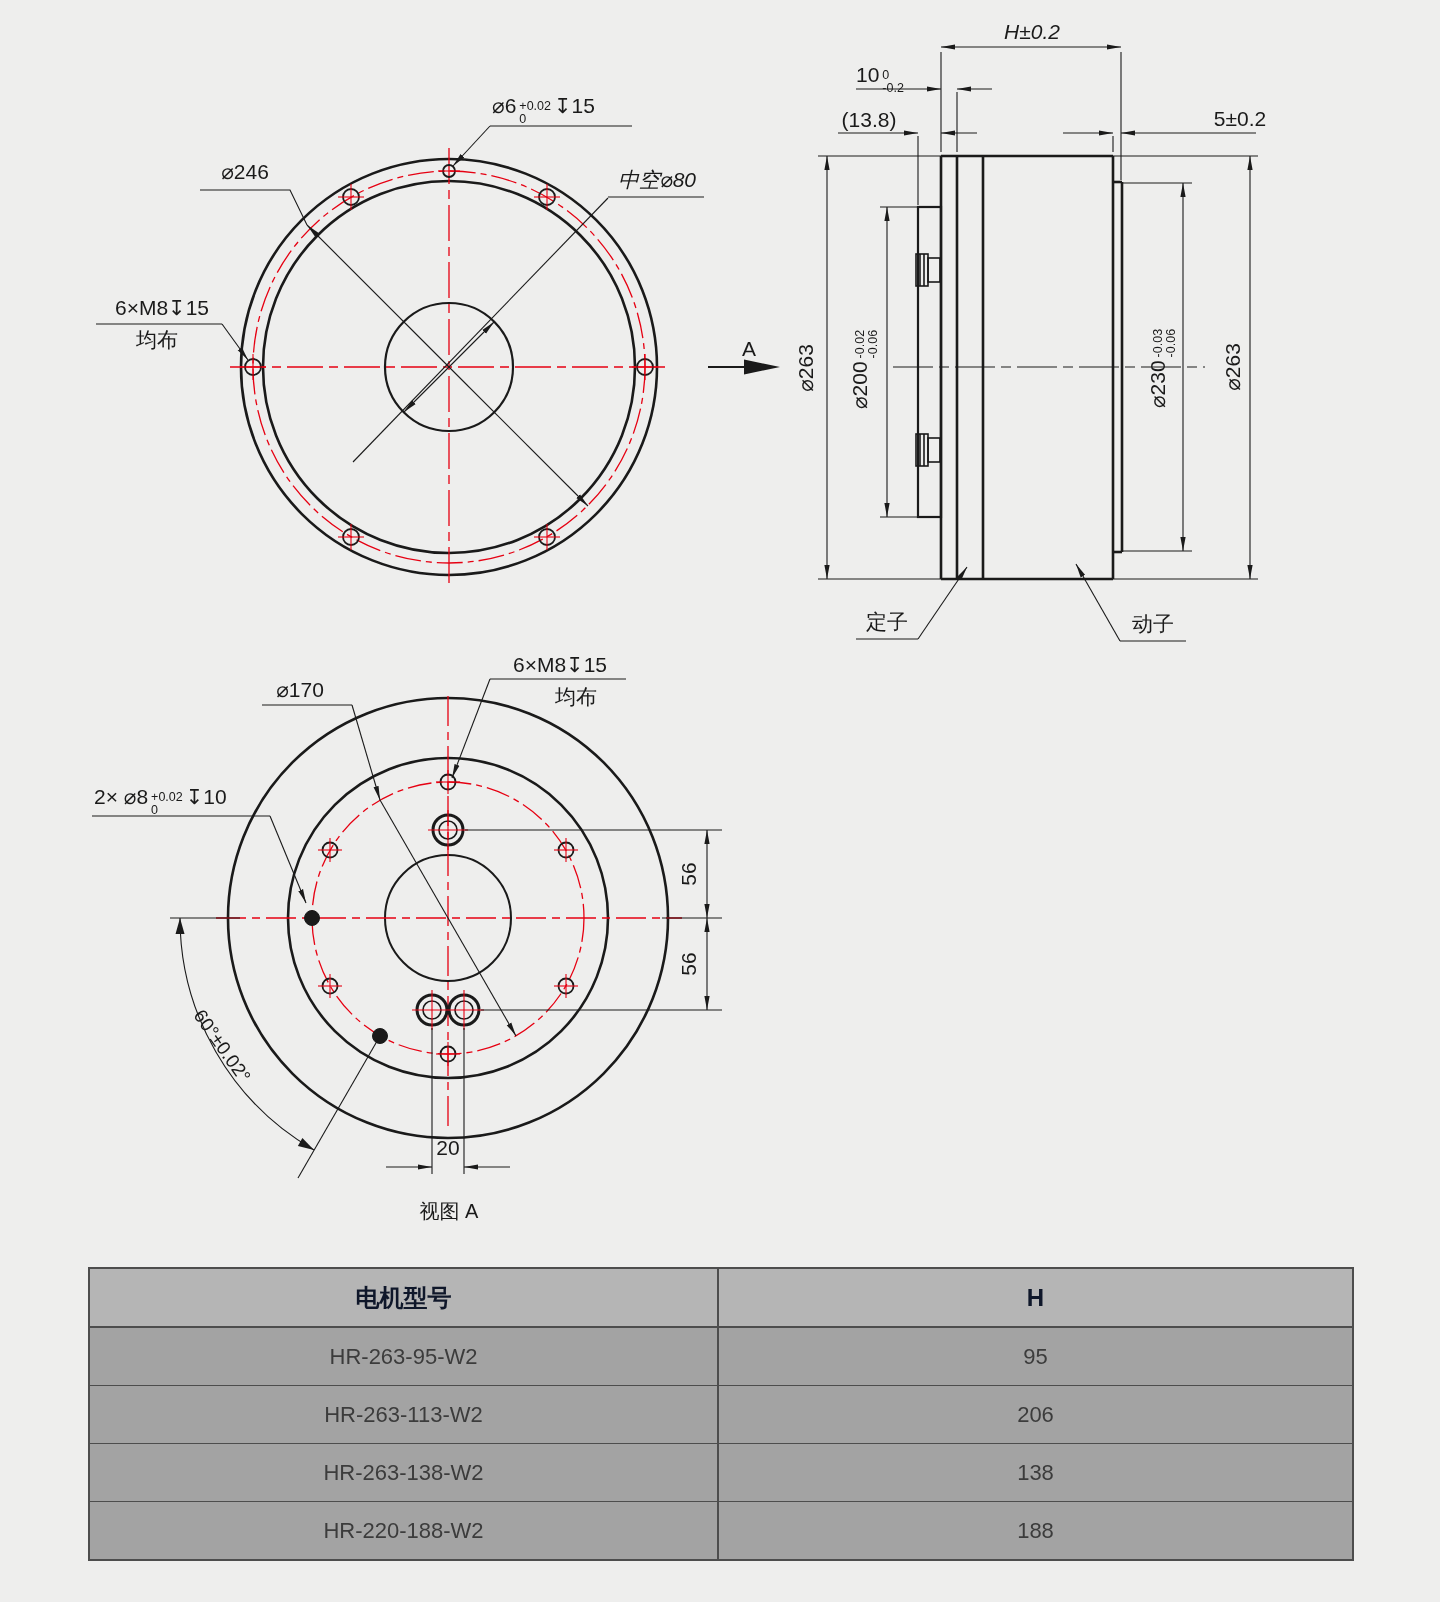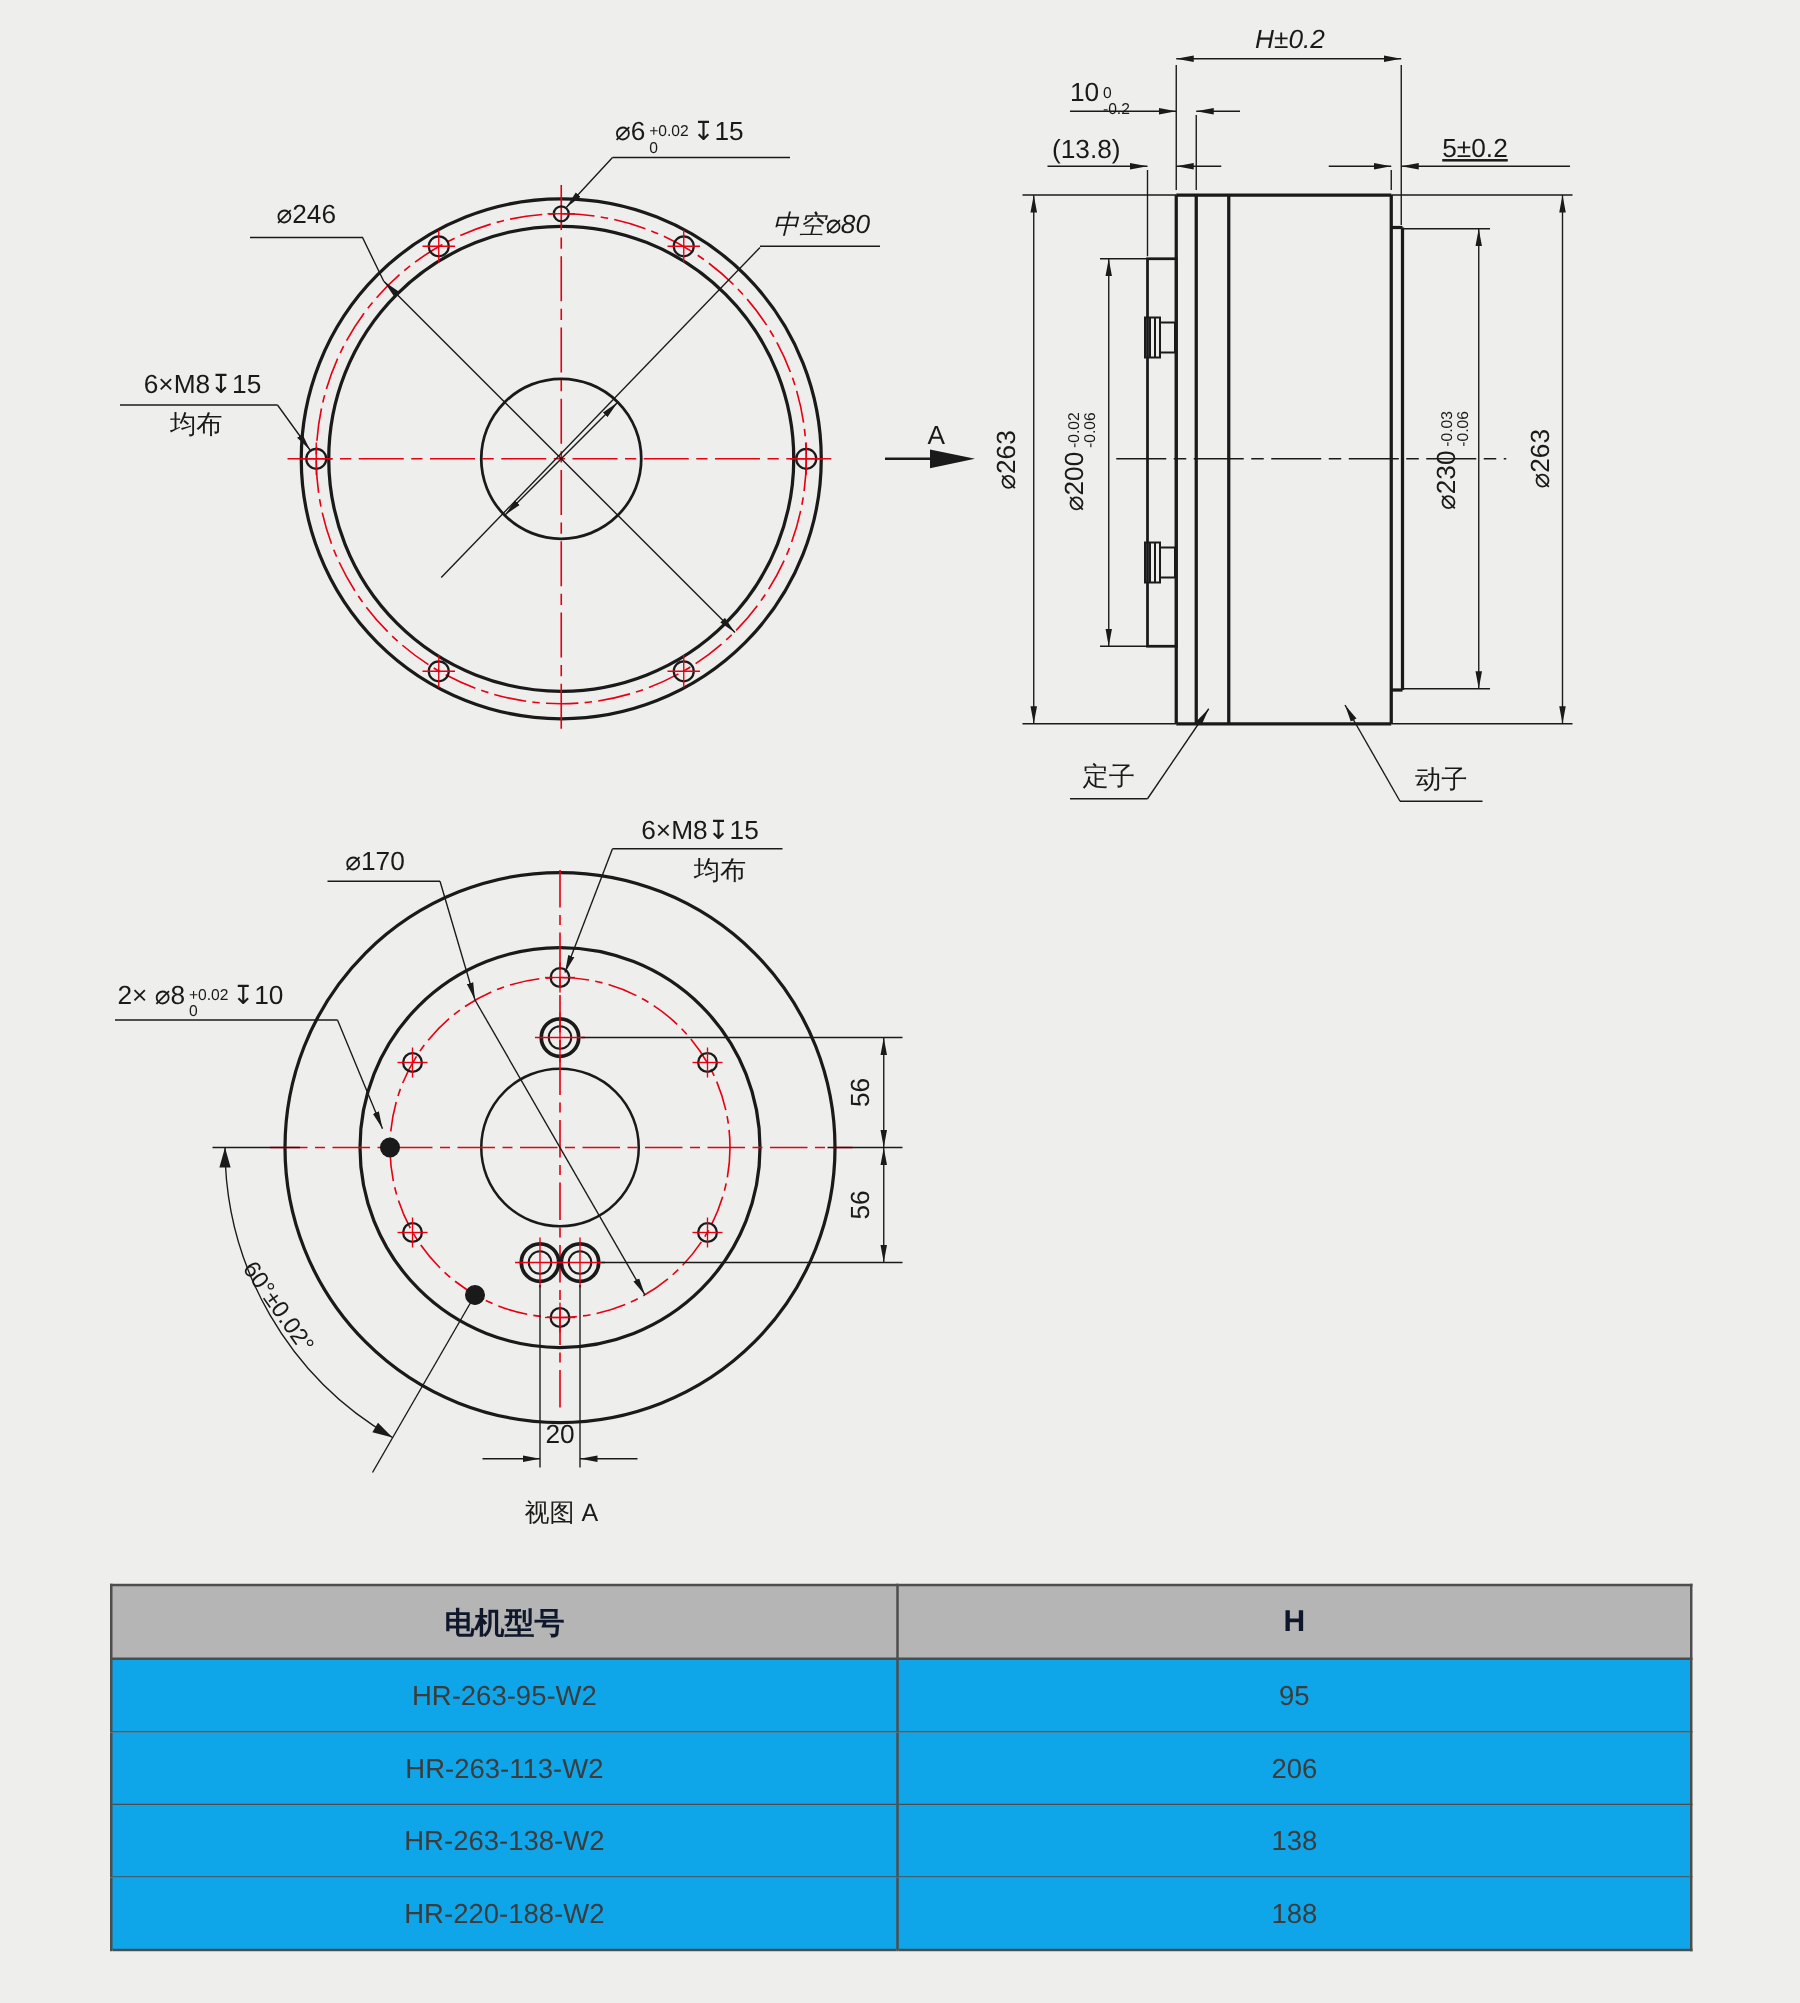--- a/index.html
+++ b/index.html
@@ -12,21 +12,21 @@
   .tolstack{display:inline-flex;flex-direction:column;font-size:12.5px;line-height:1.05;
             vertical-align:3px;margin:0 3px;text-align:left;}
   .tolstack i{font-style:normal;}
   .small{font-size:19px;}
   
   #spec-table{position:absolute;left:88px;top:1267px;width:1264px;border-collapse:collapse;
               border:2.5px solid #4d4d4d;background:#ffffff;table-layout:fixed;}
   #spec-table th{background:#b5b5b5;font-size:24px;font-weight:bold;height:55px;
                  border:2px solid #4d4d4d;color:#0f172a;}
   #spec-table td{font-size:22px;font-weight:normal;height:55px;text-align:center;
-                 border:1.5px solid #4d4d4d;border-left:2px solid #4d4d4d;color:#3c3c3c;background:#0ea5e9;}
+                 border:1.5px solid #4d4d4d;border-left:2px solid #4d4d4d;color:#3c3c3c;background:#a3a3a3;}
   #spec-table col.c1{width:629px;} #spec-table col.c2{width:635px;}
 </style>
 </head>
 <body>
 
 <div id="stage">
 
 <svg width="1440" height="1250" viewBox="0 0 1440 1250">
   <defs>
     <marker id="arr" viewBox="0 0 14 6" refX="14" refY="3" markerWidth="14" markerHeight="6" orient="auto-start-reverse" markerUnits="userSpaceOnUse">
@@ -273,21 +273,21 @@
 <div class="lbl cc" style="left:657px;top:180px;font-style:italic;">中空⌀80</div>
 <div class="lbl cc" style="left:162px;top:308px;">6×M8↧15</div>
 <div class="lbl cc" style="left:157px;top:340px;">均布</div>
 
 <div class="lbl cc" style="left:1032px;top:32px;font-style:italic;">H±0.2</div>
 <div class="lbl" style="left:856px;top:63px;"><span>10</span><span class="tolstack">
         <i>0</i>
         <i>-0.2</i>
       </span></div>
 <div class="lbl cc" style="left:869px;top:120px;">(13.8)</div>
-<div class="lbl cc" style="left:1180px;top:119px;text-decoration:underline;">5±0.2</div>
+<div class="lbl cc" style="left:1240px;top:119px;">5±0.2</div>
 <div class="lbl rot" style="left:806px;top:368px;">⌀263</div>
 <div class="lbl rot" style="left:864px;top:368px;"><span>⌀200</span><span class="tolstack">
         <i>-0.02</i>
         <i>-0.06</i>
       </span></div>
 <div class="lbl rot" style="left:1162px;top:367px;"><span>⌀230</span><span class="tolstack">
         <i>-0.03</i>
         <i>-0.06</i>
       </span></div>
 <div class="lbl rot" style="left:1233px;top:367px;">⌀263</div>

